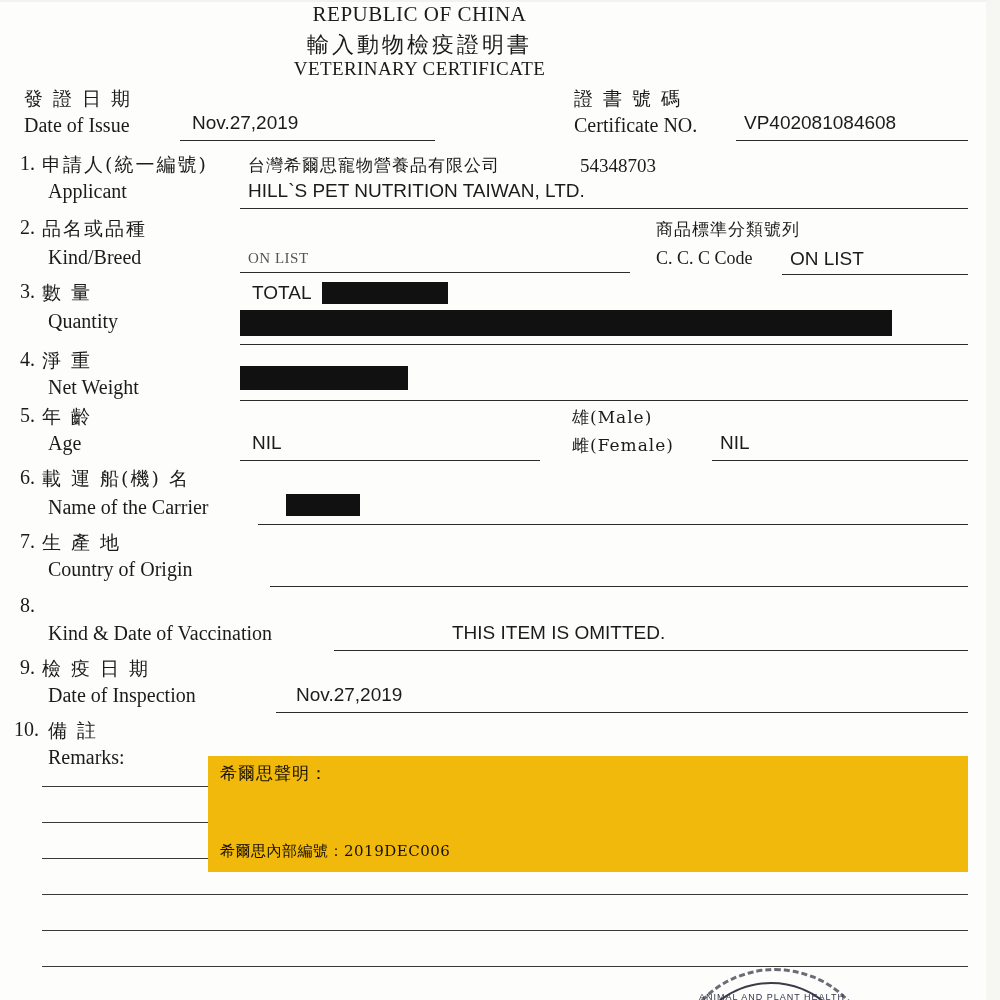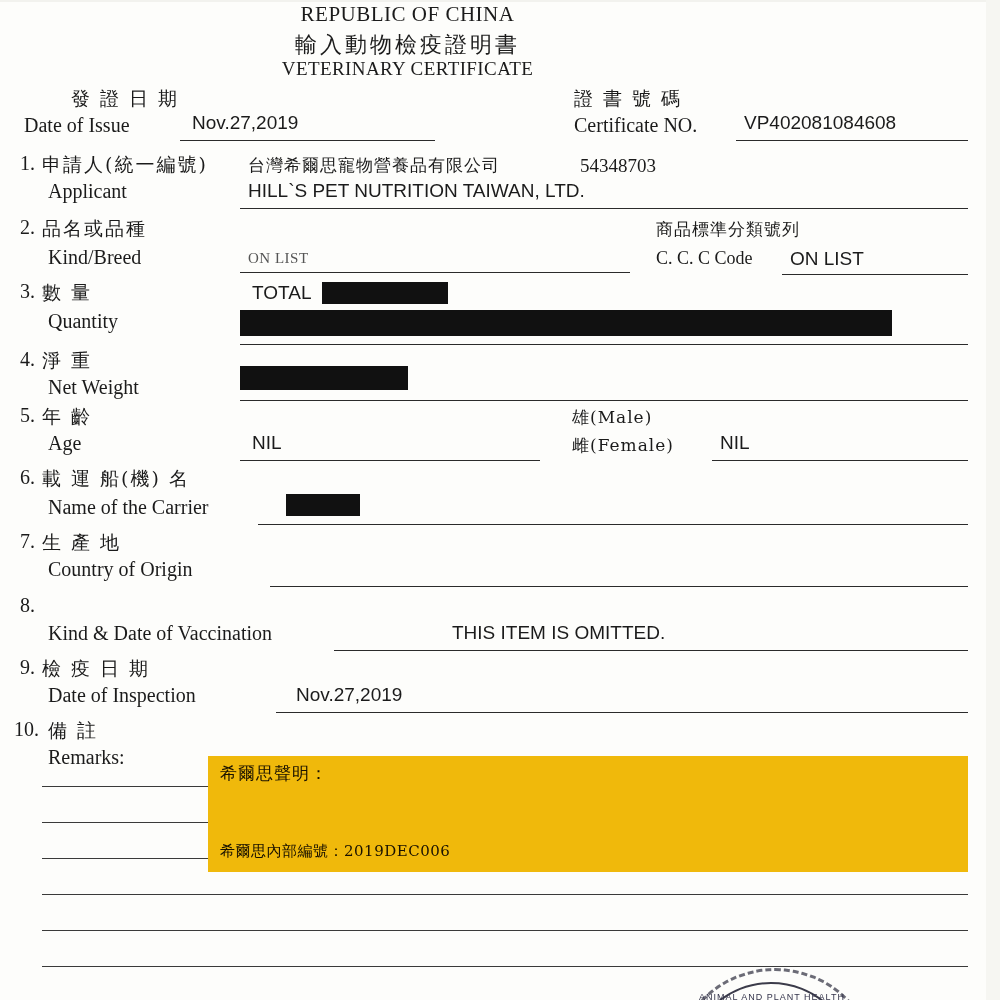--- a/index.html
+++ b/index.html
@@ -20,21 +20,21 @@
     left: 0; top: 0;
     width: 1000px;
     height: 1000px;
     background: #fdfdfb;
   }
   .abs { position: absolute; }
 
   .hdr-line {
     text-align: center;
     width: 807px;
-    left: 4px;
+    left: 16px;
   }
   .hdr-en {
     font-family: "Liberation Serif", serif;
     font-size: 21px;
     letter-spacing: 0.5px;
   }
   .hdr-cn {
     font-family: "DejaVu Serif", serif;
     font-size: 22px;
     letter-spacing: 3px;
@@ -145,21 +145,21 @@
 </style>
 </head>
 <body>
 
 <div class="page">
 
   <div class="abs hdr-line hdr-en" style="top:2px;">REPUBLIC OF CHINA</div>
   <div class="abs hdr-line hdr-cn" style="top:30px;">輸入動物檢疫證明書</div>
   <div class="abs hdr-line hdr-en2" style="top:58px;">VETERINARY CERTIFICATE</div>
 
-  <div class="abs cn" style="left:24px; top:86px;margin-left:47px;">發  證  日  期</div>
+  <div class="abs cn" style="left:24px; top:86px;">發  證  日  期</div>
   <div class="abs en" style="left:24px; top:114px;">Date of Issue</div>
   <div class="abs val" style="left:192px; top:112px;">Nov.27,2019</div>
   <div class="abs rule" style="left:180px; top:140px; width:255px;"></div>
 
   <div class="abs cn" style="left:574px; top:86px;">證  書  號  碼</div>
   <div class="abs en" style="left:574px; top:114px;">Certificate NO.</div>
   <div class="abs val" style="left:744px; top:112px;">VP402081084608</div>
   <div class="abs rule" style="left:736px; top:140px; width:232px;"></div>
 
   <div class="abs en" style="left:20px; top:152px;">1.</div>

